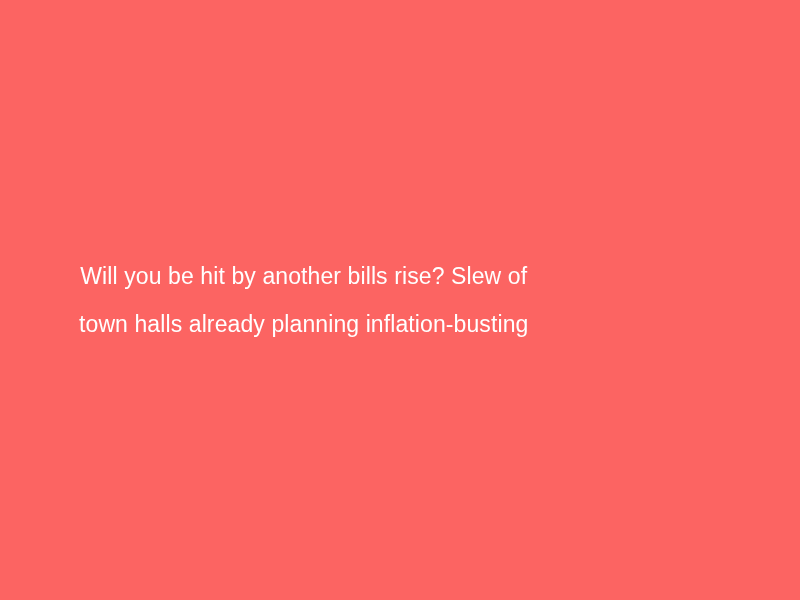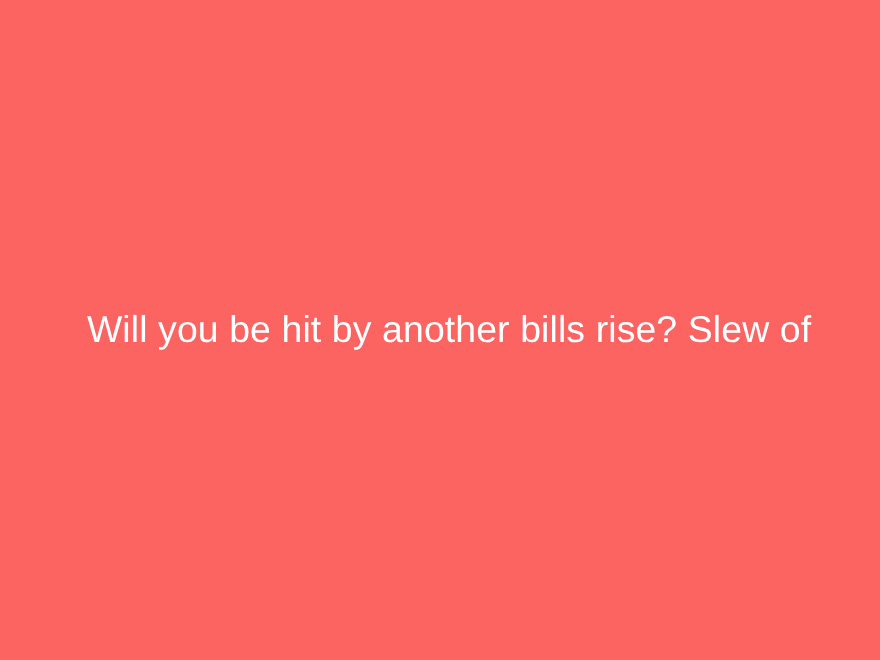--- a/index.html
+++ b/index.html
@@ -26,21 +26,21 @@
     flex-direction: column;
     align-items: flex-start;
     justify-content: center;
     padding: 0 76px 0 79px;
   }
 
   .headline {
     margin: 0;
     padding: 0;
     font-family: "Liberation Sans", sans-serif;
-    font-size: 34px;
+    font-size: 23px;
     font-weight: 400;
     line-height: 48px;
     letter-spacing: 0.1px;
     color: #ffffff;
     text-align: center;
     max-width: 650px;
     word-wrap: break-word;
     -webkit-font-smoothing: antialiased;
   }
 
@@ -48,14 +48,15 @@
     display: block;
     white-space: nowrap;
   }
 </style>
 </head>
 <body>
 
 <div class="card">
   <h1 class="headline">
     <span class="headline-line">Will you be hit by another bills rise? Slew of</span>
+    <span class="headline-line">town halls already planning inflation-busting</span>
   </h1>
 </div>
 
 </body></html>

